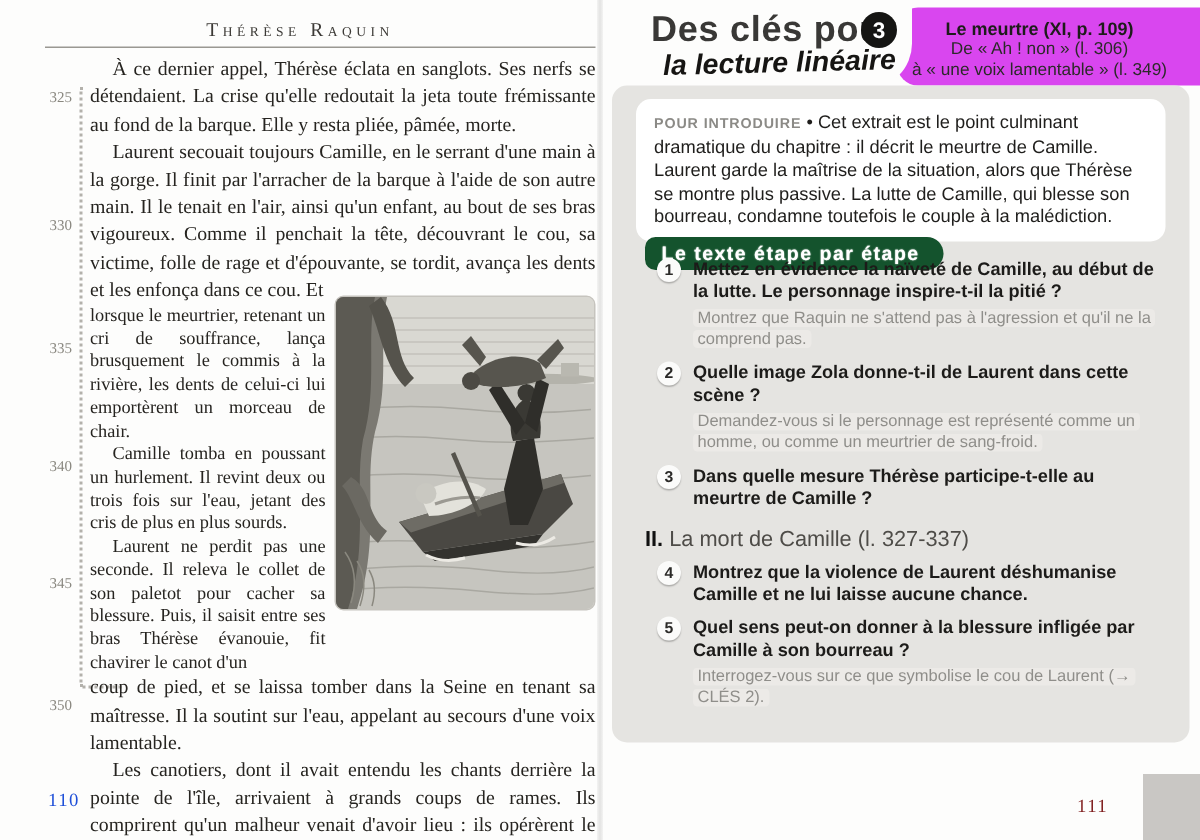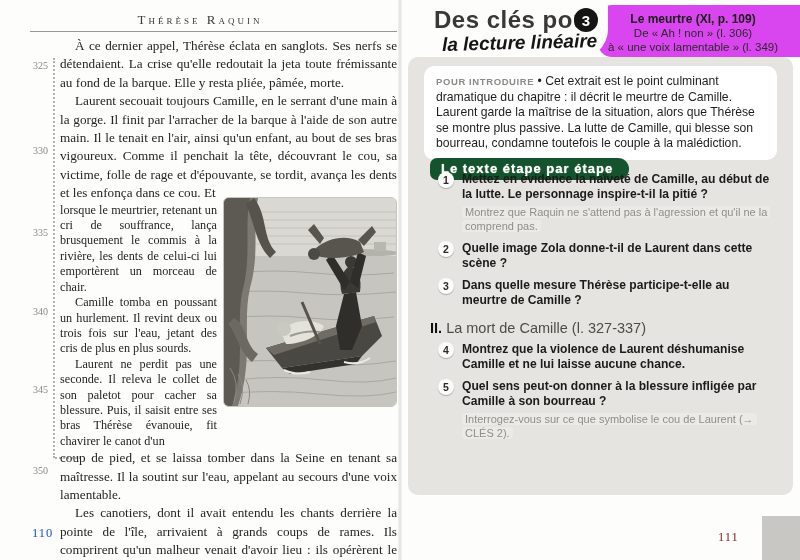--- a/index.html
+++ b/index.html
@@ -206,20 +206,21 @@
         <div class="qtext">
           <p class="qmain">Mettez en évidence la naïveté de Camille, au début de la lutte. Le personnage inspire-t-il la pitié ?</p>
           <p class="qhint"><span>Montrez que Raquin ne s'attend pas à l'agression et qu'il ne la comprend pas.</span></p>
         </div>
       </div>
 
       <div class="question">
         <div class="qbadge">2</div>
         <div class="qtext">
           <p class="qmain">Quelle image Zola donne-t-il de Laurent dans cette scène ?</p>
+          <p class="qhint"><span>Demandez-vous si le personnage est représenté comme un homme, ou comme un meurtrier de sang-froid.</span></p>
         </div>
       </div>
 
       <div class="question">
         <div class="qbadge">3</div>
         <div class="qtext">
           <p class="qmain">Dans quelle mesure Thérèse participe-t-elle au meurtre de Camille ?</p>
         </div>
       </div>
 

